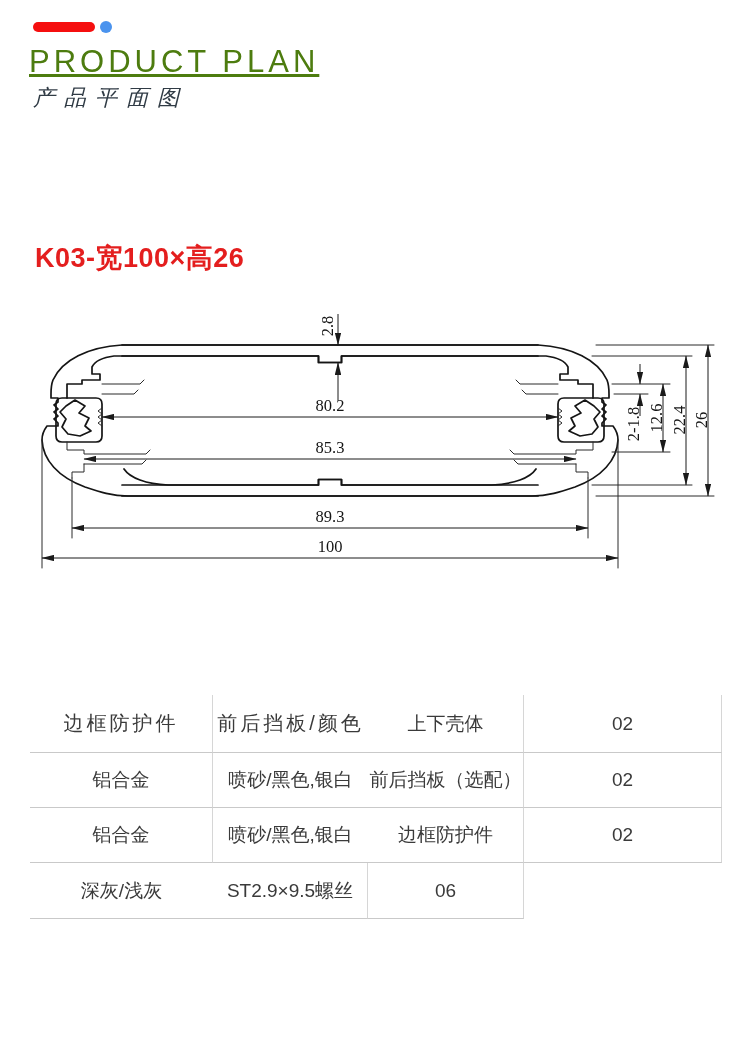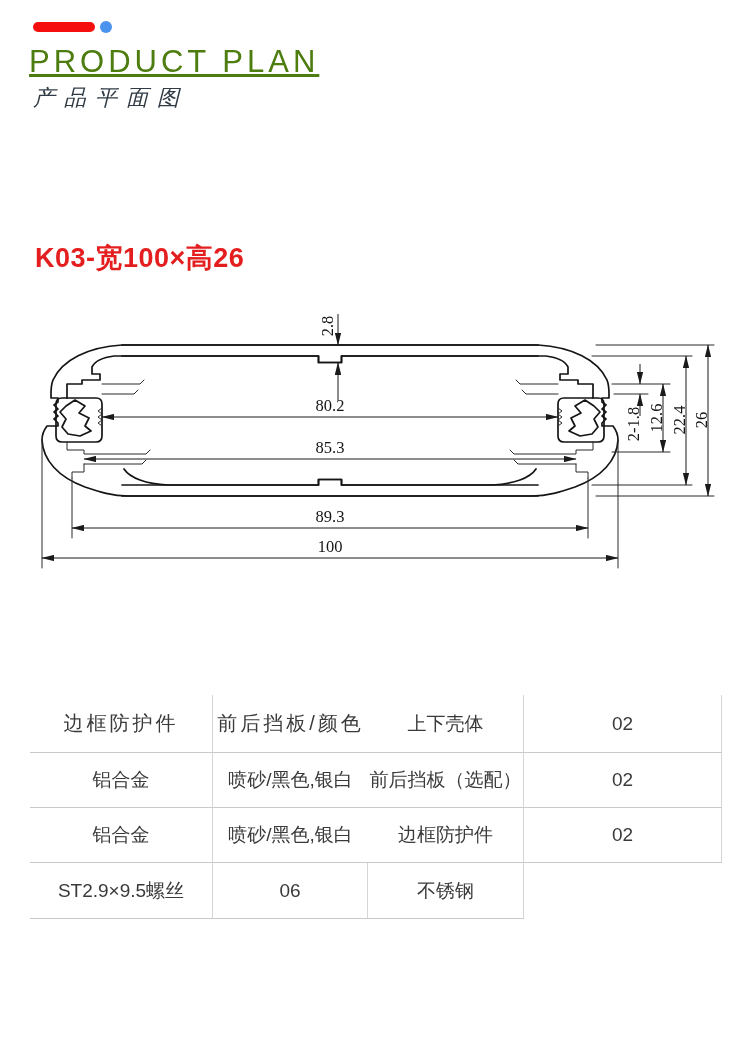--- a/index.html
+++ b/index.html
@@ -140,16 +140,16 @@
     <div class="cell c0">上下壳体</div>
     <div class="cell c1">02</div>
     <div class="cell c2">铝合金</div>
     <div class="cell c3">喷砂/黑色,银白</div>
     <div class="cell c0">前后挡板（选配）</div>
     <div class="cell c1">02</div>
     <div class="cell c2">铝合金</div>
     <div class="cell c3">喷砂/黑色,银白</div>
     <div class="cell c0">边框防护件</div>
     <div class="cell c1">02</div>
+    <div class="cell c3">深灰/浅灰</div>
     <div class="cell c0">ST2.9×9.5螺丝</div>
     <div class="cell c1">06</div>
-    <div class="cell c2">不锈钢</div>
   </div>
 
 </body></html>

